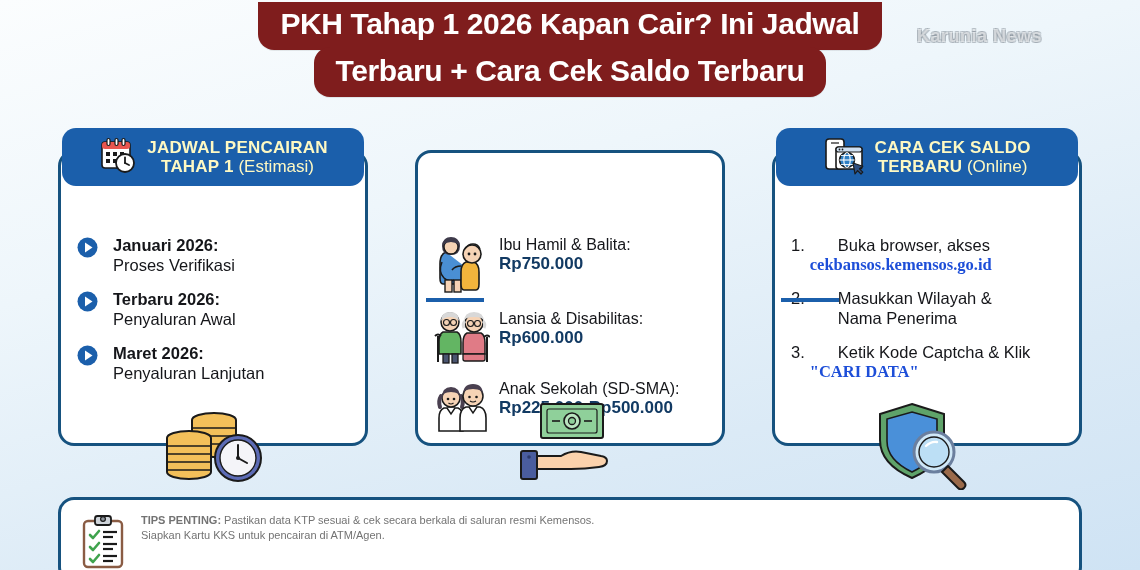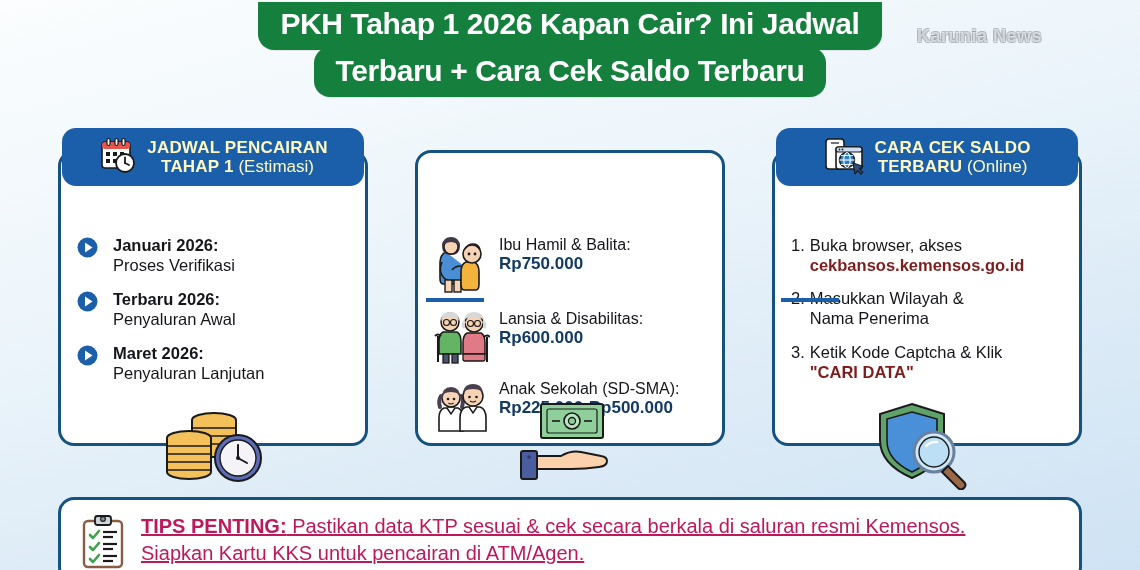--- a/index.html
+++ b/index.html
@@ -21,21 +21,21 @@
     left: 0; right: 0; top: 0;
     height: 98px;
     display: flex;
     flex-direction: column;
     align-items: center;
     justify-content: flex-start;
     padding-top: 2px;
     z-index: 6;
   }
   .title-line {
-    background: #15803d;
+    background: #7f1d1d;
     color: #ffffff;
     font-weight: bold;
     font-size: 30px;
     letter-spacing: -0.4px;
     line-height: 1;
     padding: 9px 22px 11px 22px;
     border-radius: 16px;
     white-space: nowrap;
     box-shadow: 0 1px 0 rgba(0,0,0,0.08);
   }
@@ -147,22 +147,22 @@
   .step-item {
     display: flex;
     align-items: flex-start;
     gap: 5px;
     margin-bottom: 13px;
     font-size: 16.5px;
     line-height: 1.22;
     color: #15161a;
   }
   .step-num { flex: 0 0 auto; }
-  .step-body .t1 { display: block; }
-  .step-body .t2 { display: block; font-weight: bold; color: #7f1d1d; }
+  .step-body .t1 { display: block; margin-left: 28px; }
+  .step-body .t2 { display: block; font-weight: bold; color: #1d4ed8; font-family: Liberation Serif, serif; }
 
   
   .connector {
     position: absolute;
     top: 170px;
     height: 4px;
     background: #1b5fab;
     z-index: 1;
   }
   .connector.c1 { left: 368px; width: 58px; }
@@ -190,24 +190,23 @@
     border: 3px solid #16527f;
     border-radius: 16px;
     display: flex;
     align-items: flex-start;
     gap: 14px;
     padding: 13px 18px 0 18px;
     z-index: 5;
   }
   .tips-icon { flex: 0 0 auto; margin-top: 1px; }
   .tips-text {
-    font-size: 20px;
+    font-size: 11px;
     line-height: 1.33;
-    color: #be185d;
-    text-decoration: underline;
+    color: #737373;
   }
   .tips-text .hl { font-weight: bold; }
 </style>
 </head>
 <body>
 
 <div class="title-wrap">
   <div class="title-line l1">PKH Tahap 1 2026 Kapan Cair? Ini Jadwal</div>
   <div class="title-line l2">Terbaru + Cara Cek Saldo Terbaru</div>
 </div>

